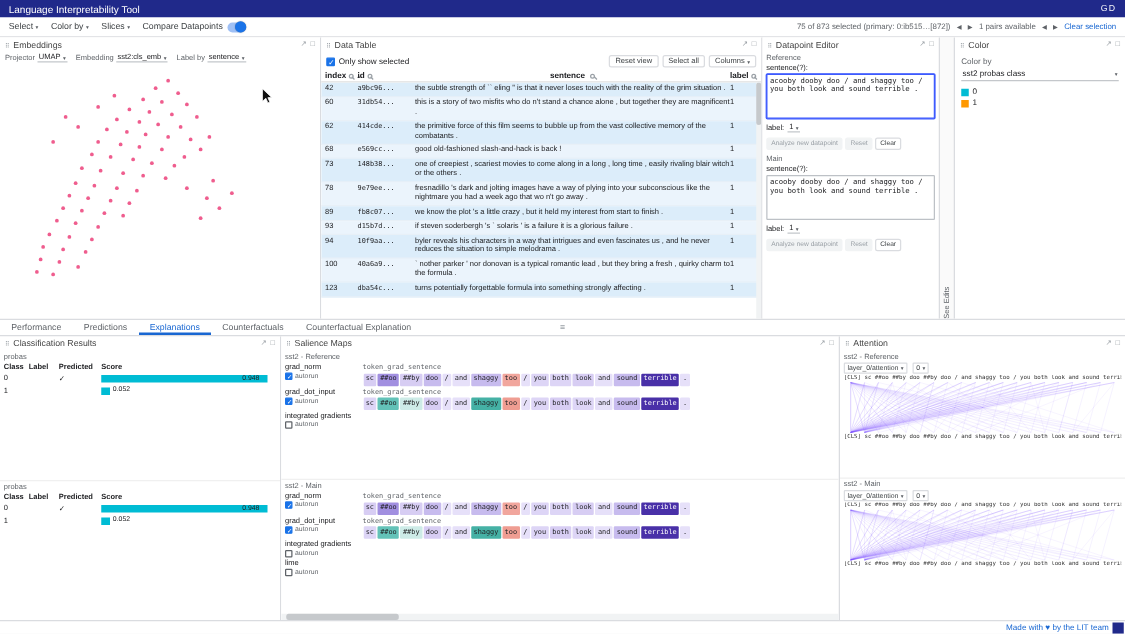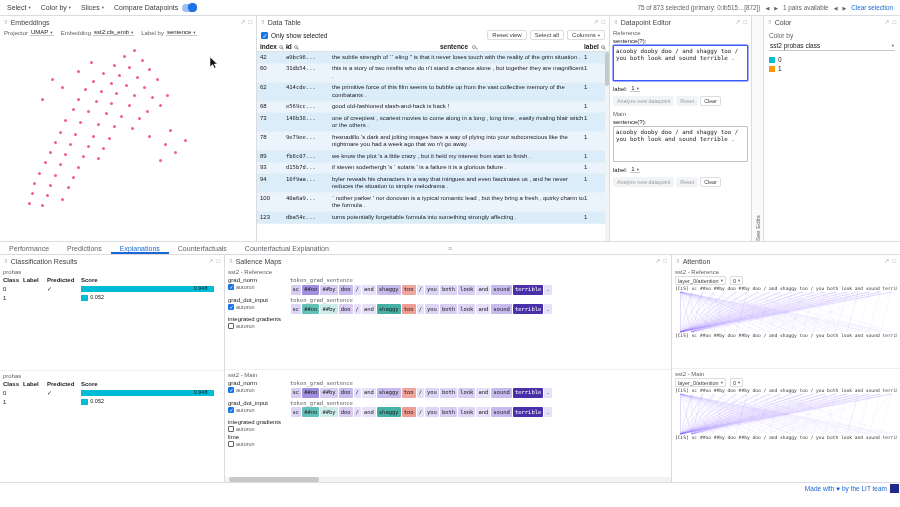--- a/index.html
+++ b/index.html
@@ -135,20 +135,25 @@
 svg.attn{display:block;width:100%;height:42px}
 
 .footer{height:11px;flex:none;background:#fff;border-top:1px solid #dadce0;display:flex;align-items:center;justify-content:flex-end;gap:3px;padding:0 1px;font-size:6.5px;color:#1967d2}
 .logo{width:9px;height:9px;background:#20298a;flex:none}
 </style>
 </head>
 <body>
 
 <div class="app">
 
+  <div class="topbar">
+    <span>Language Interpretability Tool</span>
+    <span class="grow"></span>
+    <span class="avatar">GD</span>
+  </div>
 
   <div class="toolbar">
     <span class="dd">
         <span>Select</span>
         <span class="caret">▾</span>
       </span>
     <span class="dd">
         <span>Color by</span>
         <span class="caret">▾</span>
       </span>

